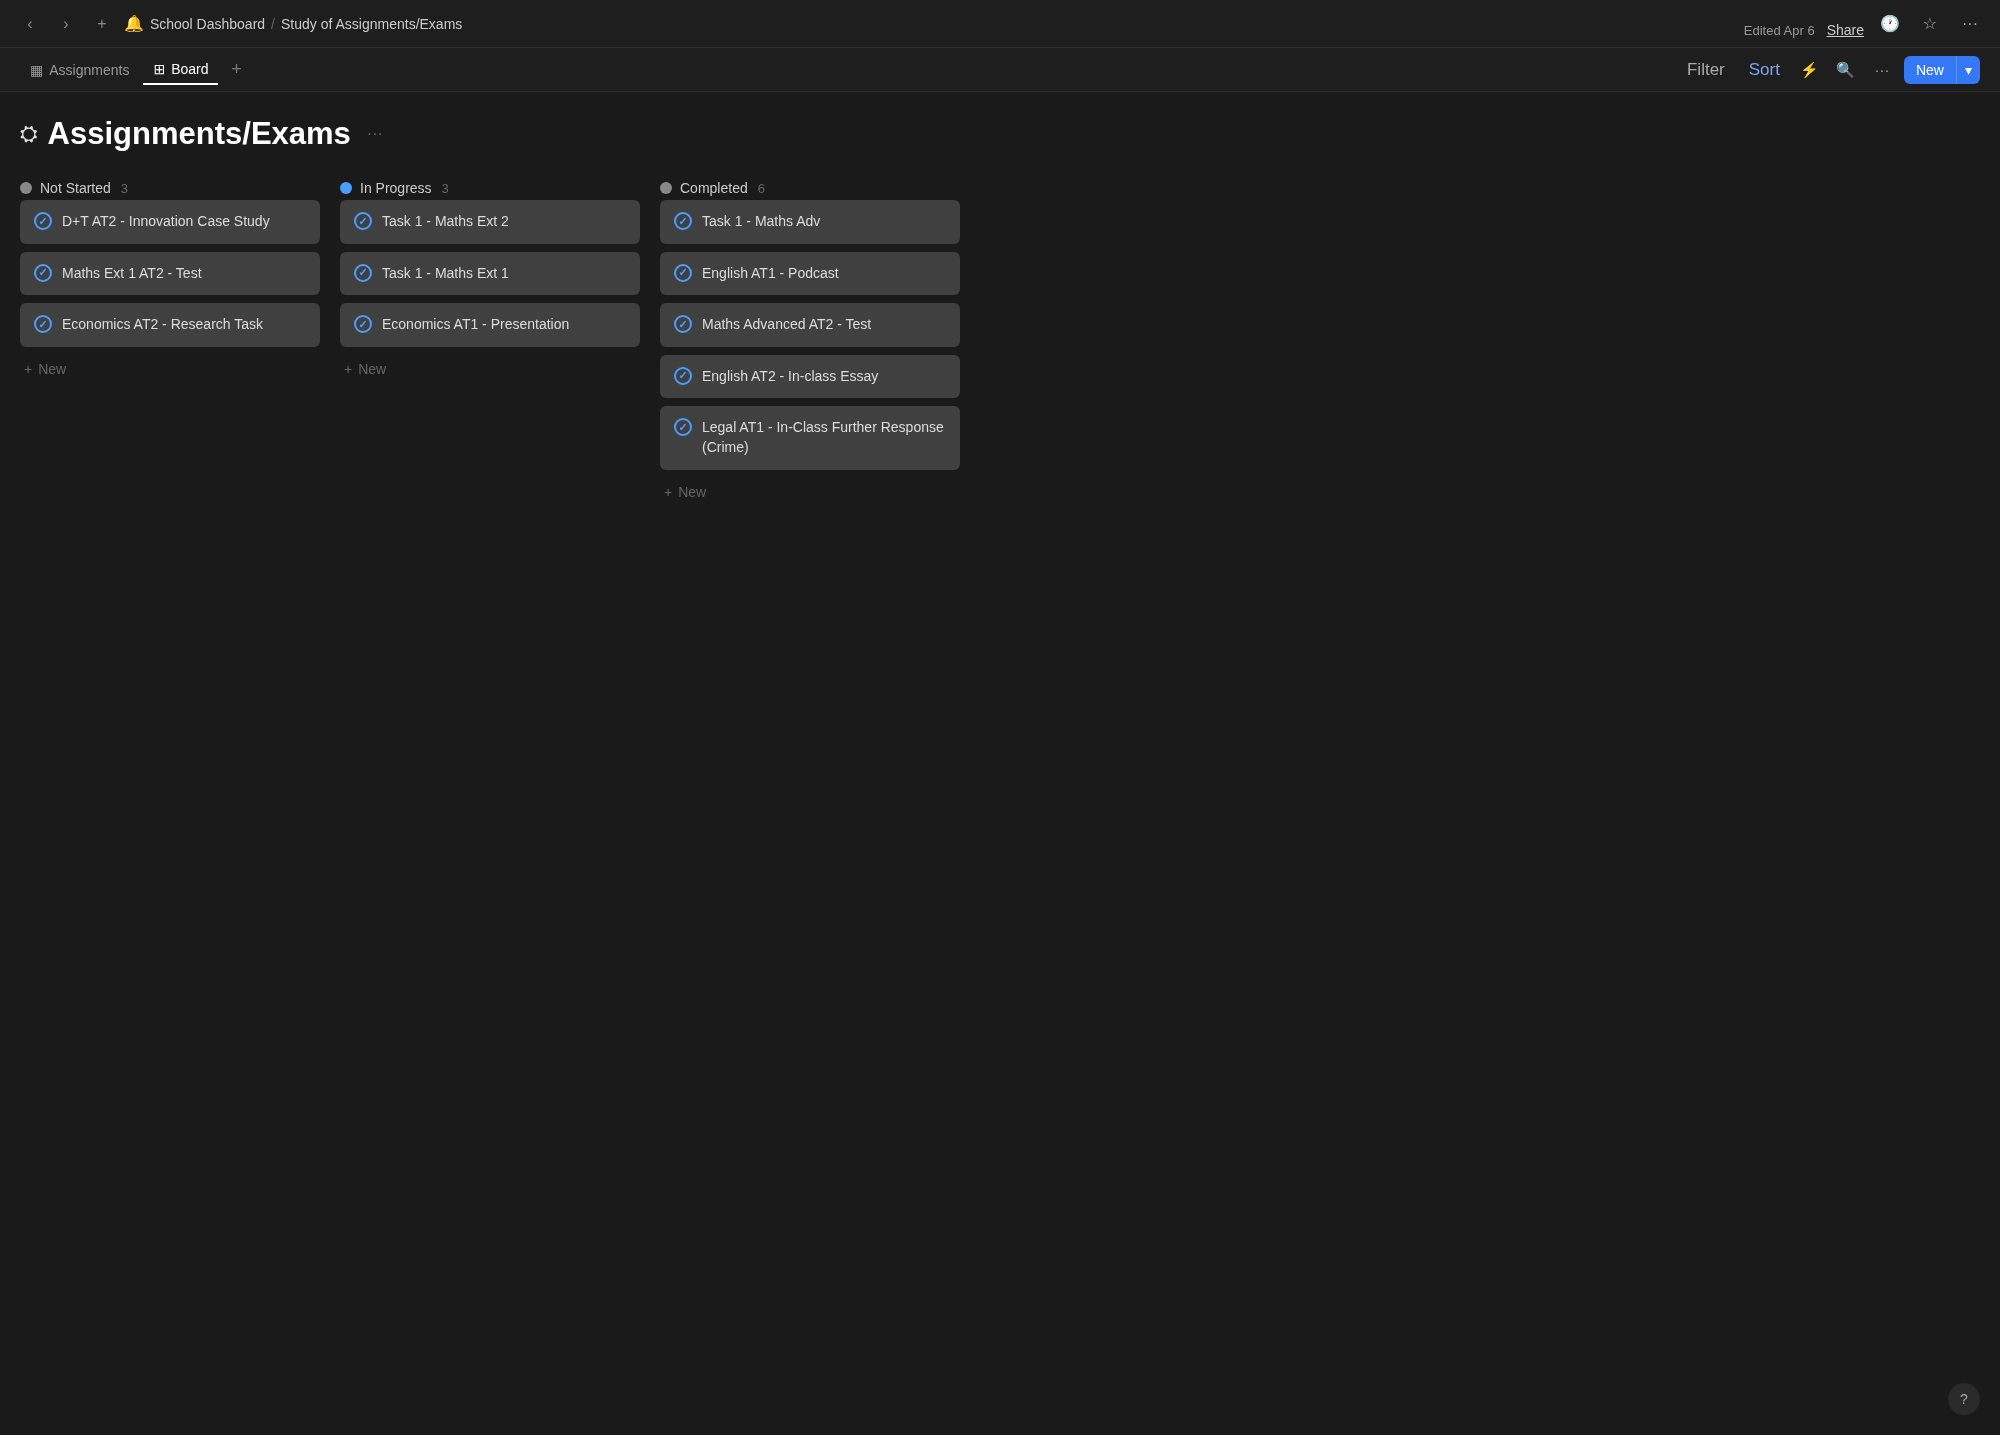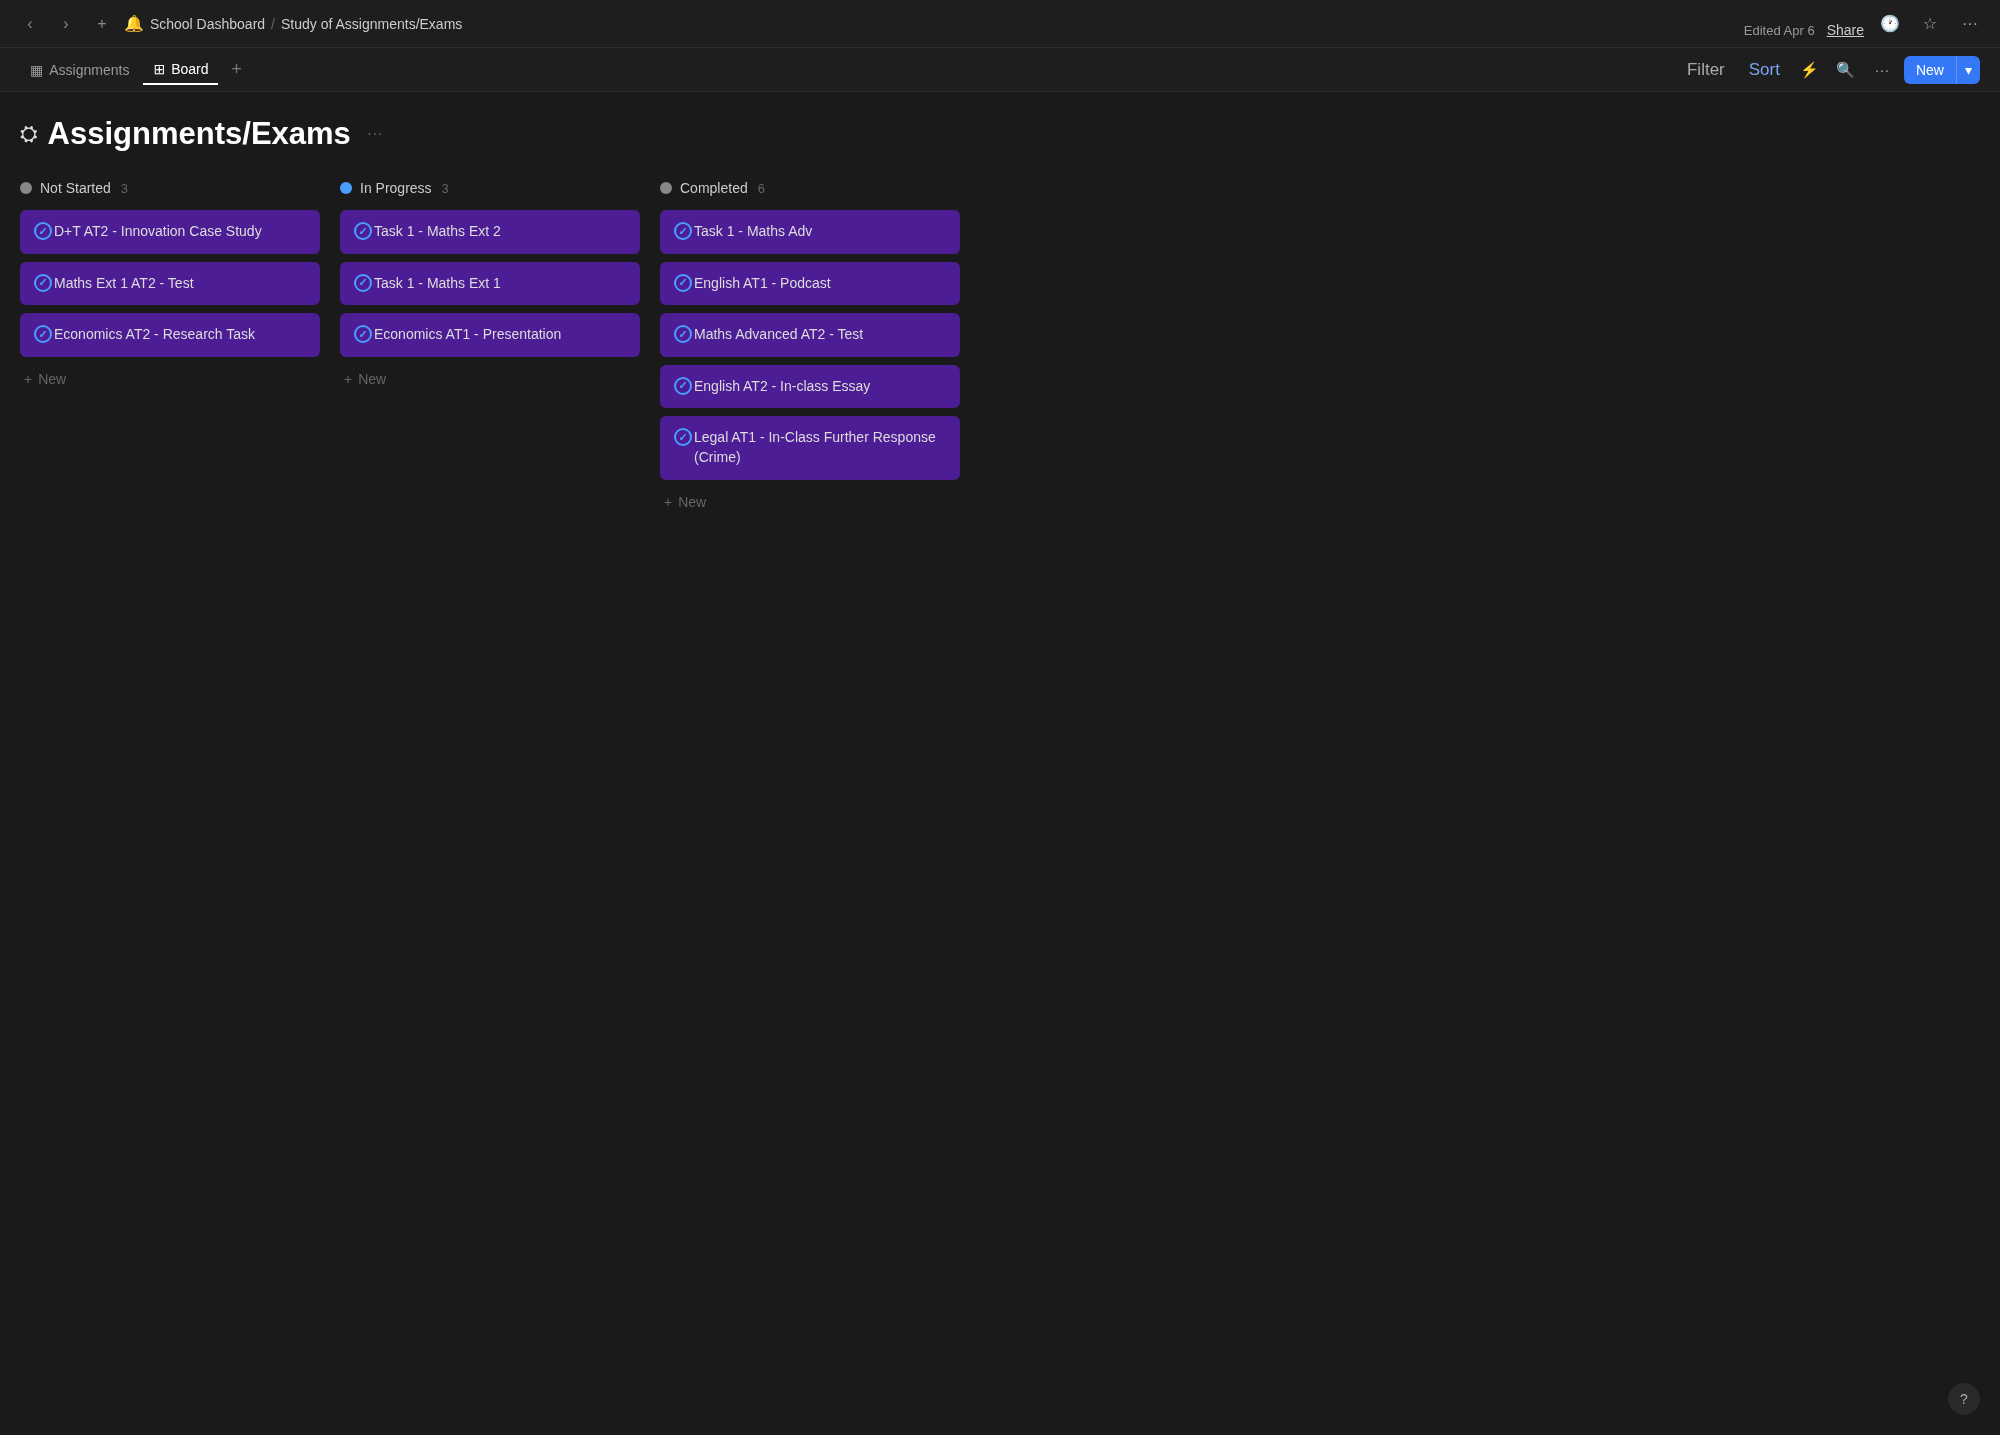--- a/index.html
+++ b/index.html
@@ -189,21 +189,20 @@
       align-items: flex-start;
     }
     .column {
       width: 300px;
       flex-shrink: 0;
     }
     .col-header {
       display: flex;
       align-items: center;
       gap: 8px;
-      margin-bottom: 10px;
       padding: 4px 0;
     }
     .col-dot {
       width: 12px;
       height: 12px;
       border-radius: 50%;
       flex-shrink: 0;
     }
     .col-dot.grey { background: #888; }
     .col-dot.blue { background: #4a9eff; }
@@ -213,28 +212,28 @@
       font-weight: 500;
     }
     .col-count {
       font-size: 13px;
       color: #666;
       margin-left: 2px;
     }
 
     
     .card {
-      background: #4c1d95;
+      background: #404040;
       border-radius: 6px;
       padding: 12px 14px;
       margin-bottom: 8px;
       cursor: pointer;
       display: flex;
       align-items: flex-start;
-      gap: 2px;
+      gap: 10px;
     }
     
     .check-circle {
       width: 18px;
       height: 18px;
       border-radius: 50%;
       border: 2px solid #4a9eff;
       display: flex;
       align-items: center;
       justify-content: center;

